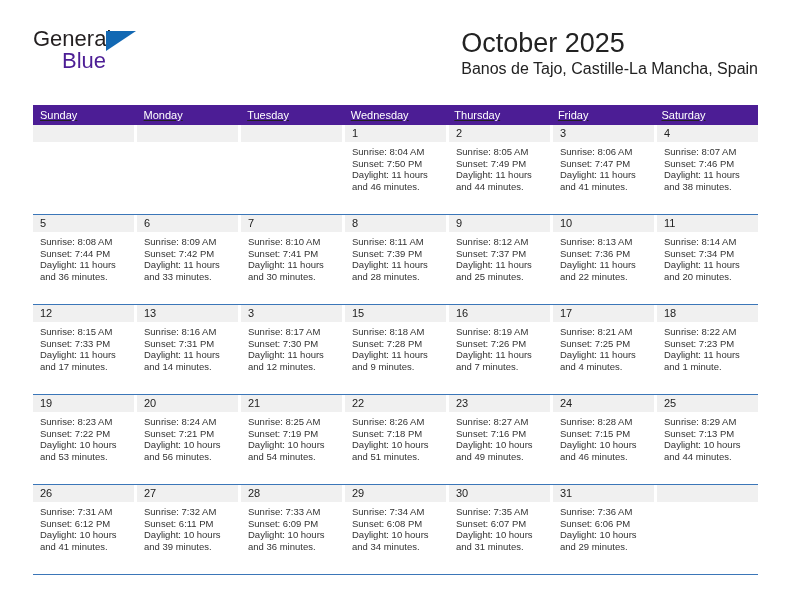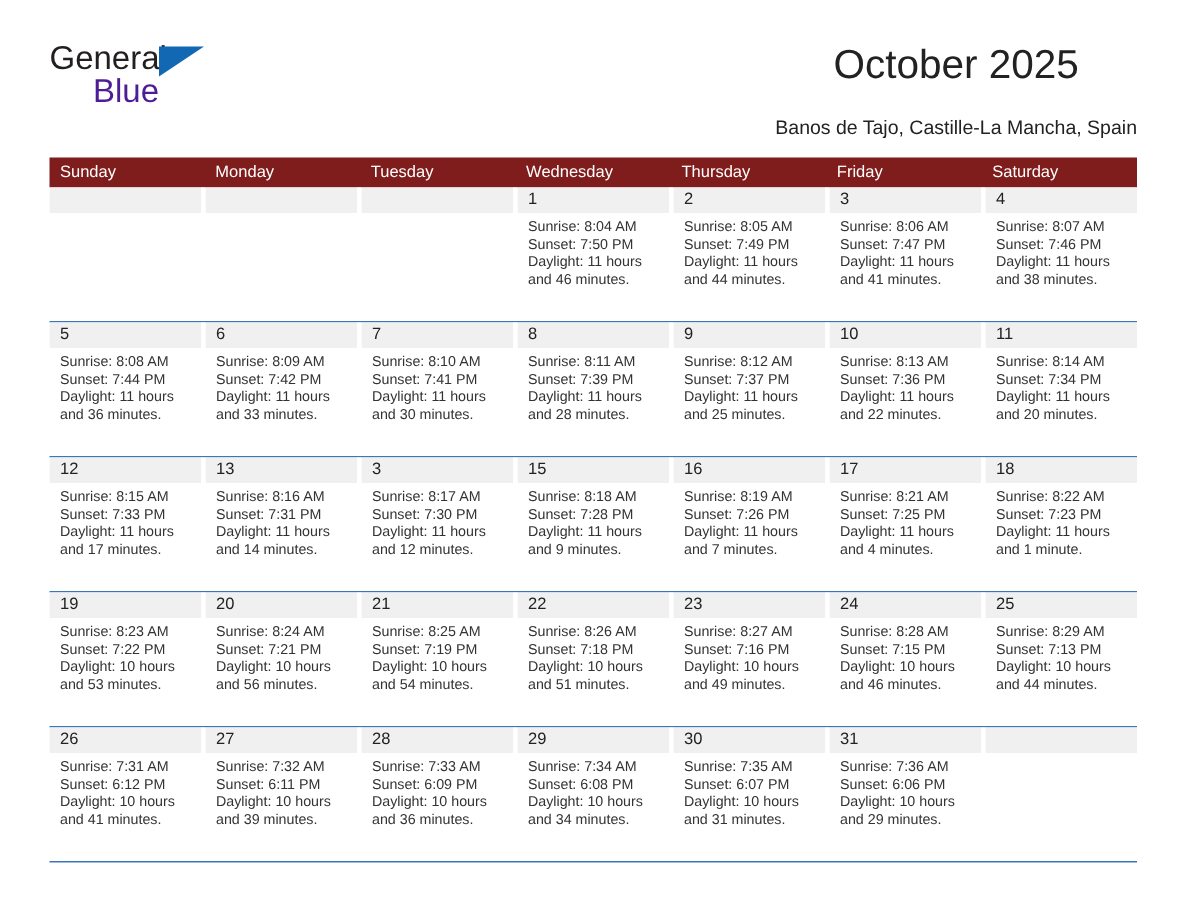--- a/index.html
+++ b/index.html
@@ -60,48 +60,49 @@
     left: 29px;
     top: 22px;
     font-size: 22px;
     color: #4c1d95;
     font-family: "Liberation Sans", sans-serif;
   }
   .title-block {
     position: absolute;
     right: 0;
     top: 0;
-    text-align: center;
+    text-align: left;
   }
   .cal-title {
     font-size: 27px;
     color: #222222;
     line-height: 34px;
     white-space: nowrap;
   }
   .cal-subtitle {
-    margin-top: 16px;
-    font-size: 13px;
+    margin-top: 0;
+    font-size: 16px;
     color: #222222;
     line-height: 17px;
     white-space: nowrap;
   }
 
   
   .calendar {
     position: absolute;
     left: 33px;
     top: 105px;
     width: 725px;
   }
   .weekday-row {
     display: flex;
     width: 100%;
-    background: #7f1d1d;
+    background: #4c1d95;
     height: 20px;
+    text-decoration: underline;
   }
   .weekday {
     flex: 1 1 0;
     color: #ffffff;
     font-size: 11px;
     line-height: 20px;
     padding-left: 7px;
     box-sizing: border-box;
     white-space: nowrap;
     overflow: hidden;

